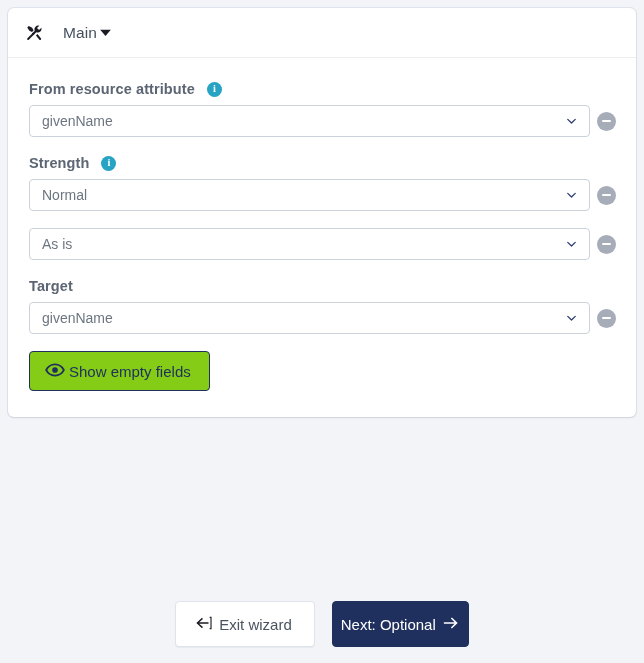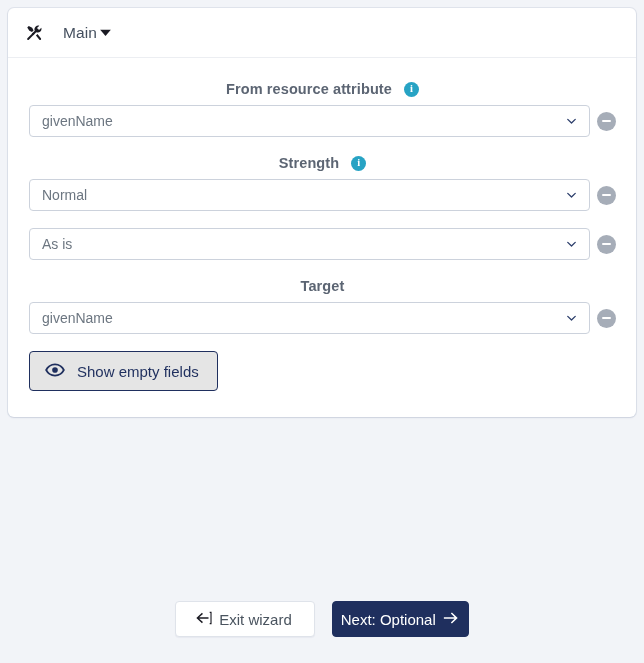--- a/index.html
+++ b/index.html
@@ -50,21 +50,20 @@
   .card-body { padding: 22px 20px 26px 21px; }
 
   
   .field { margin-bottom: 17px; }
   .field:last-of-type { margin-bottom: 20px; }
 
   .field-label-row {
     display: flex; align-items: center; gap: 12px;
     margin-bottom: 7px;
     height: 18px;
-    justify-content: center;
   }
   .field-label {
     font-size: 14.5px;
     font-weight: bold;
     color: #5c6573;
     letter-spacing: .1px;
   }
   .info-icon {
     width: 15px; height: 15px;
     border-radius: 50%;
@@ -118,24 +117,24 @@
     display: block;
     width: 9px; height: 2px;
     background: #ffffff;
     border-radius: 1px;
   }
 
   
   .ghost-btn {
     display: inline-flex;
     align-items: center;
-    gap: 12px;
+    gap: 4px;
     height: 40px;
     padding: 0 18px 0 15px;
-    background: #e5e5e5;
+    background: #84cc16;
     border: 1px solid #1f2f5e;
     border-radius: 4px;
     cursor: pointer;
     font-size: 15px;
     color: #1f2f5e;
   }
 
   
   .footer-actions {
     position: absolute;
@@ -143,21 +142,21 @@
     top: 601px;
     display: flex;
     justify-content: center;
     align-items: center;
     gap: 17px;
   }
   .btn {
     display: inline-flex;
     align-items: center;
     gap: 6px;
-    height: 36px;
+    height: 46px;
     border-radius: 4px;
     font-size: 15px;
     cursor: pointer;
     white-space: nowrap;
   }
   .btn-secondary {
     background: #ffffff;
     border: 1px solid #dfe3ea;
     color: #4a545f;
     padding: 0 22px 0 19px;

